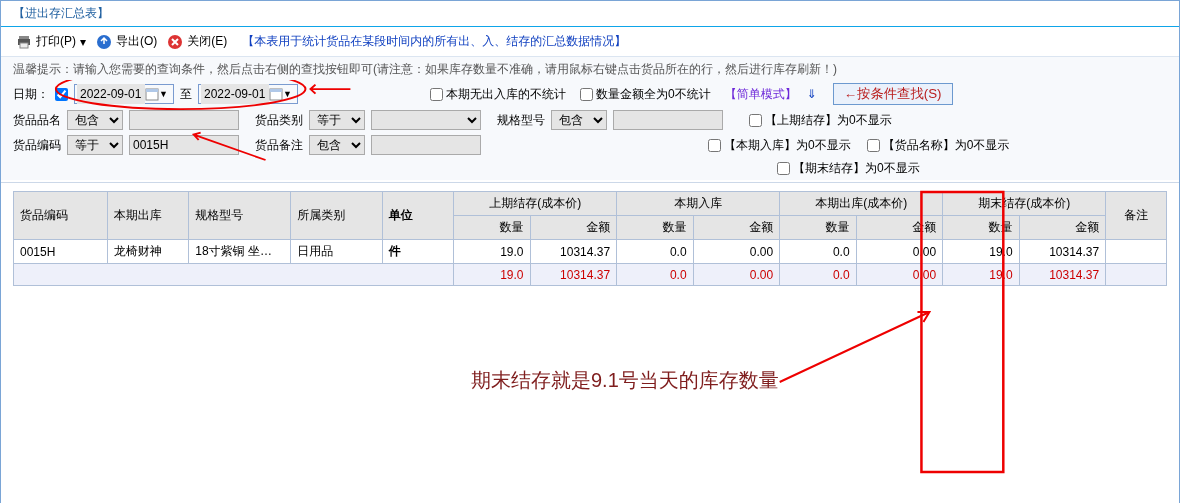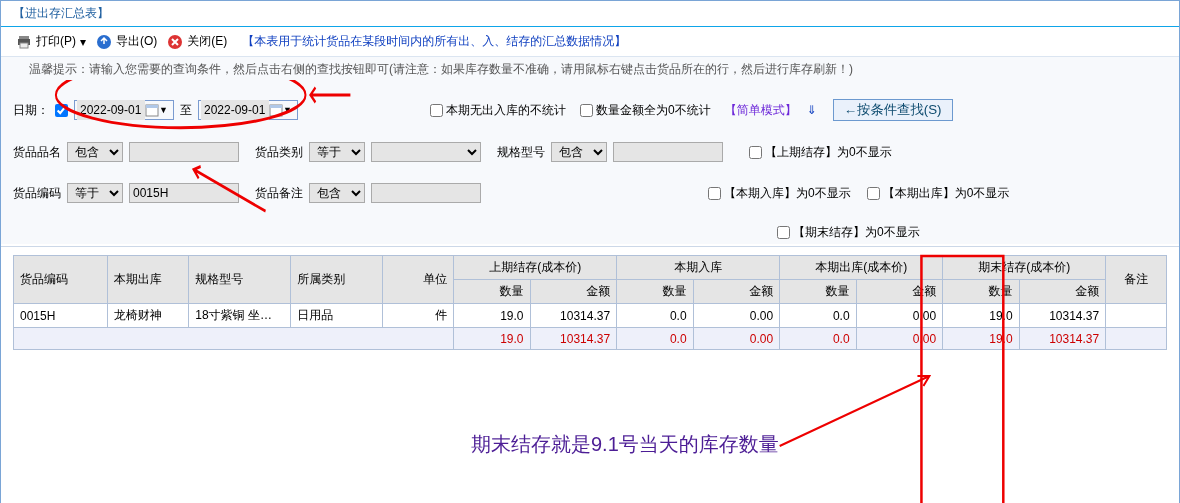--- a/index.html
+++ b/index.html
@@ -3,46 +3,46 @@
 <meta charset="utf-8">
 <style>
   * { box-sizing: border-box; margin: 0; padding: 0; }
   body { font-family: "Microsoft YaHei", SimSun, Arial, sans-serif; font-size: 12px; background: #fff; color: #000; }
   .window { border: 1px solid #7aa5d6; }
   .title-area { padding: 4px 12px; color: #2060a0; border-bottom: 1px solid #0ea5e9; }
   .toolbar { display: flex; align-items: center; gap: 4px; padding: 4px 12px; border-bottom: 1px solid #dbe5f1; }
   .tbtn { display: inline-flex; align-items: center; gap: 4px; border: none; background: transparent; cursor: pointer; font-size: 12px; padding: 2px 3px; }
   .tbtn .icon { width: 16px; height: 16px; display: inline-block; }
   .desc { color: #1040c0; margin-left: 8px; }
-  .tip { padding: 4px 12px 2px 28px; color: #555; background: #f7f9fc; }
+  .tip { padding: 4px 12px 2px 12px; color: #555; background: #f7f9fc; }
   .filters { padding: 3px 12px; background: #f7f9fc; display: flex; flex-direction: column; gap: 5px; position: relative; }
-  .frow { display: flex; align-items: center; gap: 6px; flex-wrap: nowrap; margin-top: 16px; }
+  .frow { display: flex; align-items: center; gap: 6px; flex-wrap: nowrap; }
   .frow label { white-space: nowrap; }
   select, input[type=text] { font-size: 12px; font-family: Liberation Sans, sans-serif; border: 1px solid #aaa; background: #e5e5e5; height: 20px; padding: 1px 3px; }
   .date-inp { width: 100px; border: 1px solid #7a9bd0; display: inline-flex; align-items: center; height: 20px; padding: 0 2px; }
   .date-inp input { border: none; width: 68px; outline: none; }
   .date-cal { width: 14px; height: 14px; }
   .chk { display: inline-flex; align-items: center; gap: 3px; }
   .link { color: #6d28d9; }
-  .search-btn { border: 1px solid #6c99cf; background: #eaf1fb; color: #0c4a6e; padding: 1px 10px; height: 22px; cursor: pointer; display: inline-flex; align-items: center; gap: 4px; }
+  .search-btn { border: 1px solid #6c99cf; background: #eaf1fb; color: #b91c1c; padding: 1px 10px; height: 22px; cursor: pointer; display: inline-flex; align-items: center; gap: 4px; }
   .table-wrap { border-top: 1px solid #ccd8e8; padding-top: 8px; margin-top: 2px; }
   table { border-collapse: collapse; width: 98%; margin: 0 0 0 12px; }
   th, td { border: 1px solid #b0c0d8; padding: 3px 6px; font-weight: normal; text-align: center; height: 22px; }
   th { background: #e5e5e5; }
   .col-code { width: 92px; text-align: left; }
   .col-name { width: 80px; text-align: left; }
   .col-spec { width: 100px; text-align: left; }
   .col-cat { width: 90px; text-align: left; }
-  .col-unit { width: 70px; text-align: right; }
+  .col-unit { width: 70px; text-align: left; font-weight: bold; }
   .col-num { width: 75px; text-align: right; }
   .col-amt { width: 85px; text-align: right; margin-left: 34px; }
   .col-note { width: 60px; }
   .sum-row td { background: #eef0fa; color: #c00; text-align: right; }
   .sum-row td.blank { text-align: left; }
-  .annot-text { color: #4c1d95; font-size: 20px; position: absolute; text-align: center; }
+  .annot-text { color: #7f1d1d; font-size: 20px; position: absolute; text-align: center; }
   .grid-area { position: relative; height: 420px; }
   svg.overlay { position: absolute; top: 0; left: 0; width: 100%; height: 100%; pointer-events: none; }
 </style>
 </head>
 <body>
 
 <div class="window">
   <div class="title-area">【进出存汇总表】</div>
 
   <div class="toolbar">
@@ -146,21 +146,21 @@
       <label style="margin-left:10px">货品备注</label>
       <select style="width:56px"><option>包含</option></select>
       <input type="text" style="width: 110px;" value="">
       <span style="width:215px"></span>
       <span class="chk">
           <input type="checkbox" style="">
           <label>【本期入库】为0不显示</label>
         </span>
       <span class="chk" style="margin-left:10px">
           <input type="checkbox" style="">
-          <label>【本期出库】为0不显示</label>
+          <label>【货品名称】为0不显示</label>
         </span>
     </div>
 
     <div class="frow">
       <span style="width:758px"></span>
       <span class="chk">
           <input type="checkbox" style="">
           <label>【期末结存】为0不显示</label>
         </span>
     </div>

